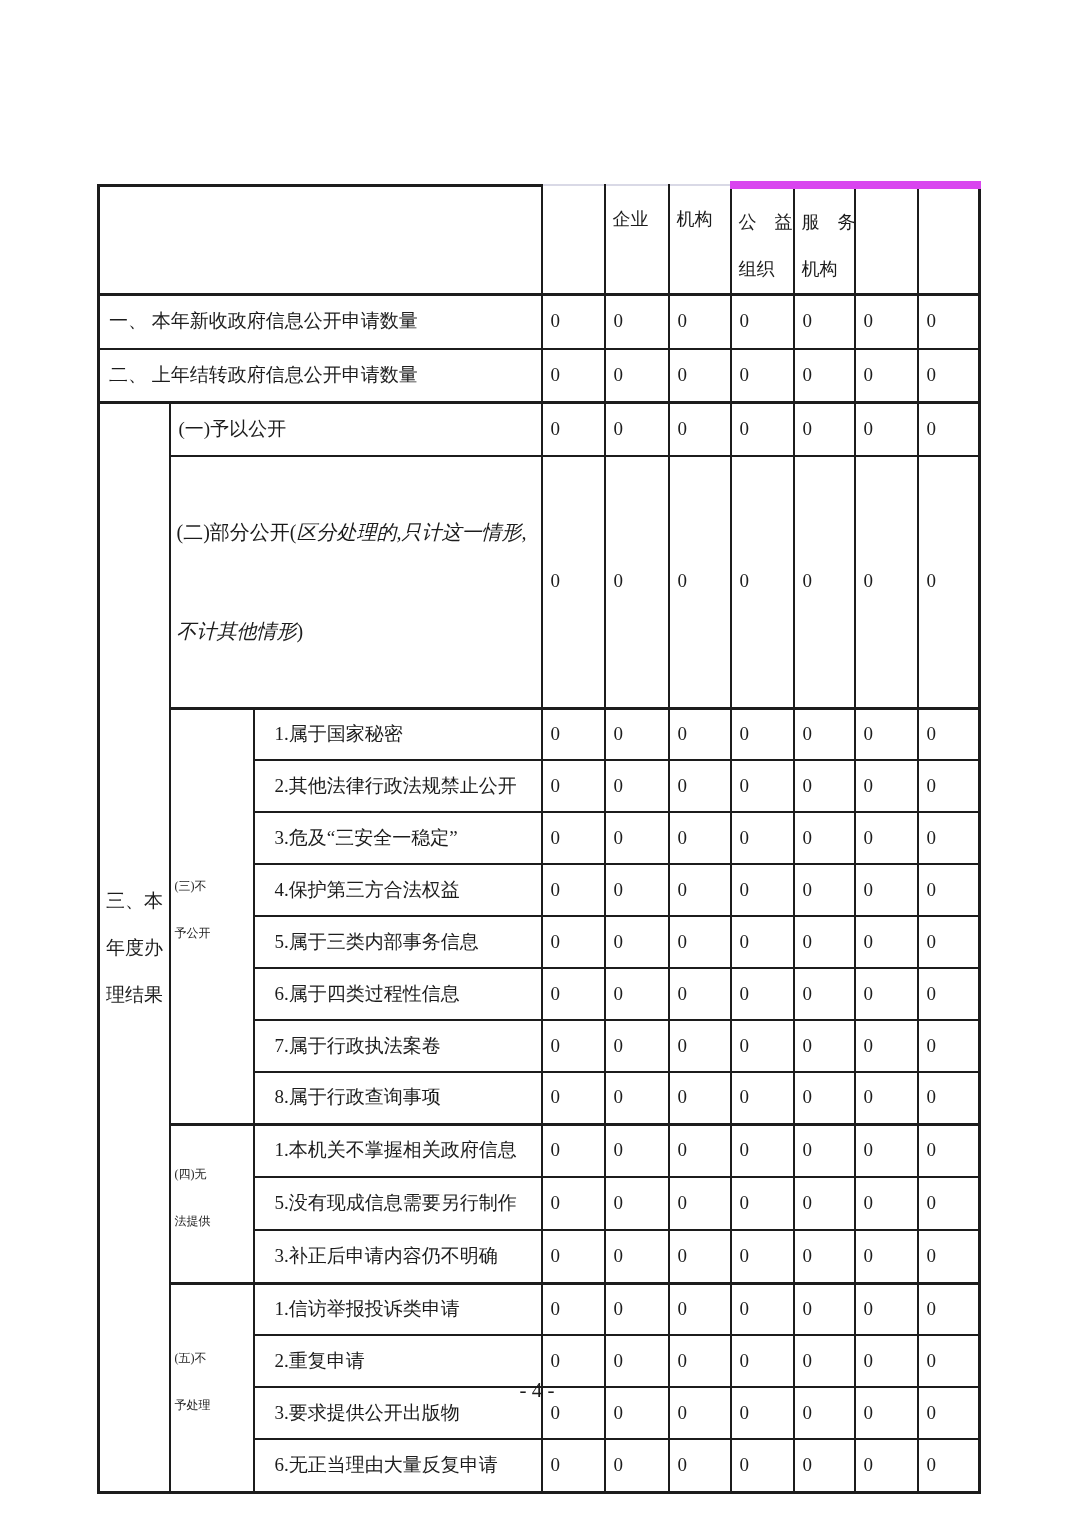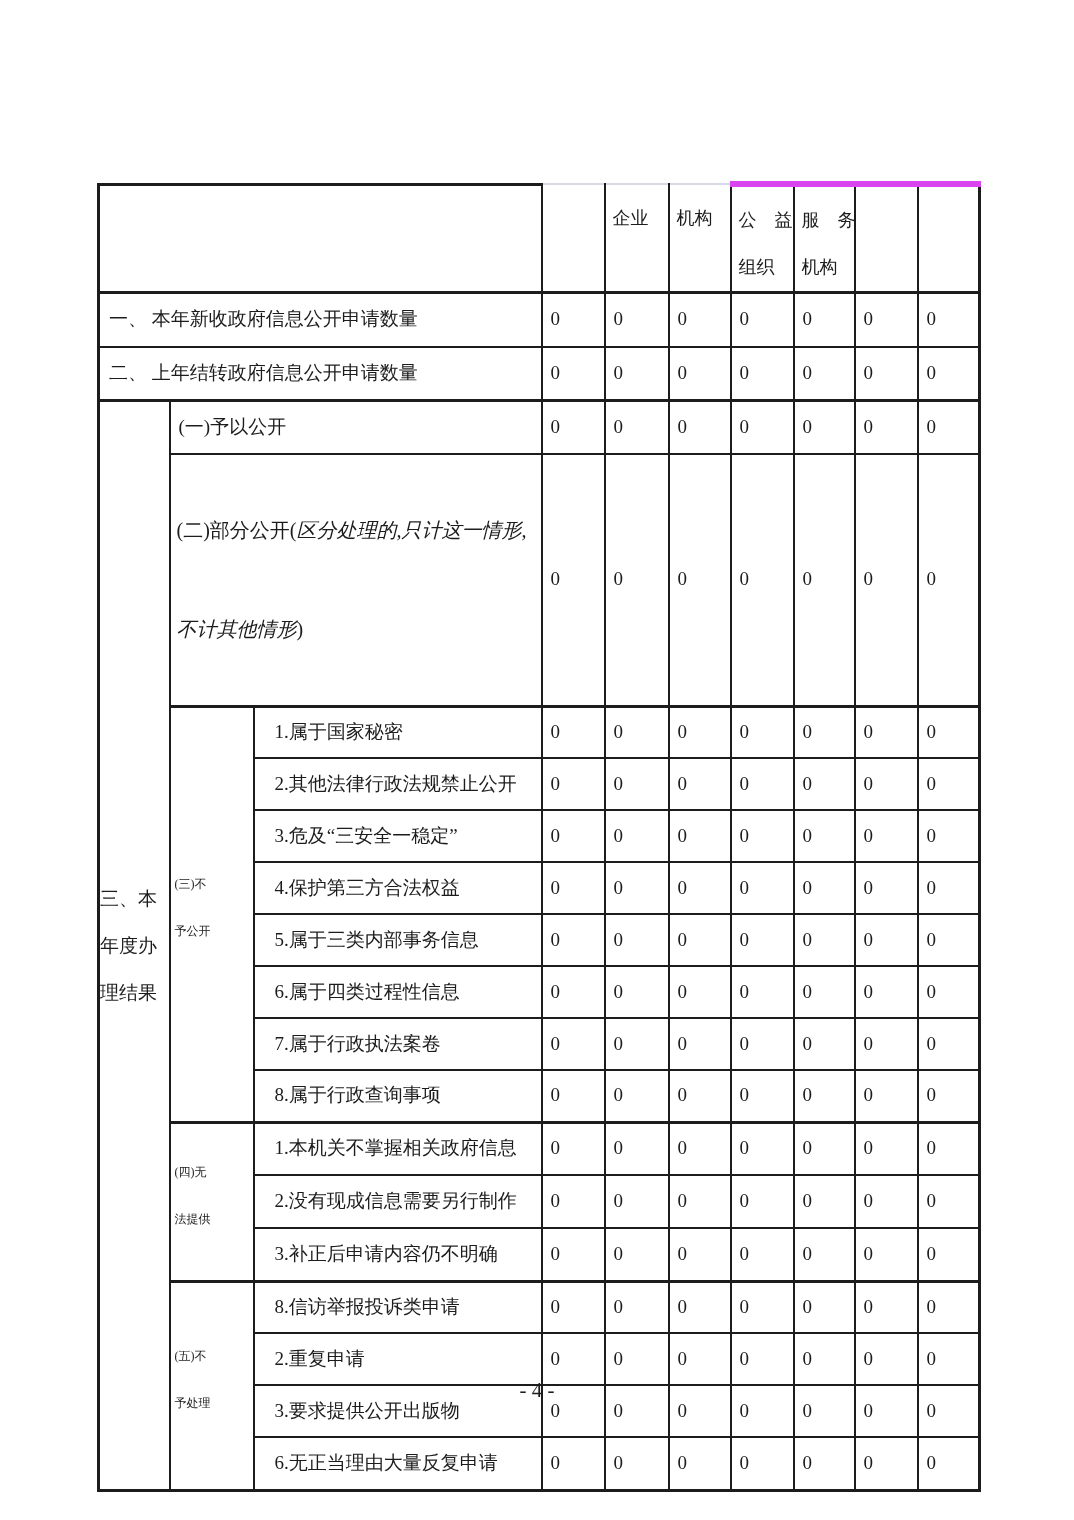--- a/index.html
+++ b/index.html
@@ -27,32 +27,32 @@
     border: 2px solid #1c1c1c;
     padding: 0;
     vertical-align: middle;
     overflow: hidden;
     font-size: 19px;
     line-height: 1.3;
   }
   tr.sec td { border-top: 3px solid #1c1c1c; }
   .corner   { border-top: 3px solid #1c1c1c; }
   .light-top{ border-top: 2px solid #d9d9e6; }
-  .dark-top { border-top: 6px solid #d946ef; }
+  .dark-top { border-top: 8px solid #d946ef; }
   .hdr {
     vertical-align: top;
     padding: 10px 2px 0 7px;
     font-size: 18px;
     line-height: 47px;
     white-space: pre;
   }
   .lbl  { padding-left: 9px;  white-space: pre; }
   .sub  { padding-left: 8px;  white-space: pre; }
   .itm  { padding-left: 20px;  white-space: pre; }
-  .col1 { font-size: 19px; line-height: 47px; white-space: pre; }
+  .col1 { font-size: 19px; line-height: 47px; white-space: pre; padding-left: 6px; }
   .grp  { font-size: 12px; line-height: 47px; white-space: pre; padding: 0 2px 12px 4px; }
   .partial { font-size: 20px; padding-left: 6px; }
   .pline   { line-height: 47px; white-space: pre; overflow: hidden; }
   .ital    { font-style: italic; }
   .val     { padding-left: 8px; }
   .h104 { height: 104px; }
   .h54  { height: 54px; padding-left: 48px; }
   .h53  { height: 53px; }
   .h52  { height: 52px; }
   .h100 { height: 100px; }
@@ -238,21 +238,21 @@
       <td class="itm">1.本机关不掌握相关政府信息</td>
     <td class="val">0</td>
           <td class="val">0</td>
           <td class="val">0</td>
           <td class="val">0</td>
           <td class="val">0</td>
           <td class="val">0</td>
           <td class="val">0</td>
         </tr>
     <tr class="h53">
-      <td class="itm">2.没有现成信息需要另行制作</td>
+      <td class="itm">5.没有现成信息需要另行制作</td>
     <td class="val">0</td>
           <td class="val">0</td>
           <td class="val">0</td>
           <td class="val">0</td>
           <td class="val">0</td>
           <td class="val">0</td>
           <td class="val">0</td>
         </tr>
     <tr class="h53">
       <td class="itm">3.补正后申请内容仍不明确</td>
@@ -261,21 +261,21 @@
           <td class="val">0</td>
           <td class="val">0</td>
           <td class="val">0</td>
           <td class="val">0</td>
           <td class="val">0</td>
         </tr>
 
     <tr class="h52 sec">
       <td class="grp" rowspan="4">(五)不
 予处理</td>
-      <td class="itm">8.信访举报投诉类申请</td>
+      <td class="itm">1.信访举报投诉类申请</td>
     <td class="val">0</td>
           <td class="val">0</td>
           <td class="val">0</td>
           <td class="val">0</td>
           <td class="val">0</td>
           <td class="val">0</td>
           <td class="val">0</td>
         </tr>
     <tr class="h52">
       <td class="itm">2.重复申请</td>

